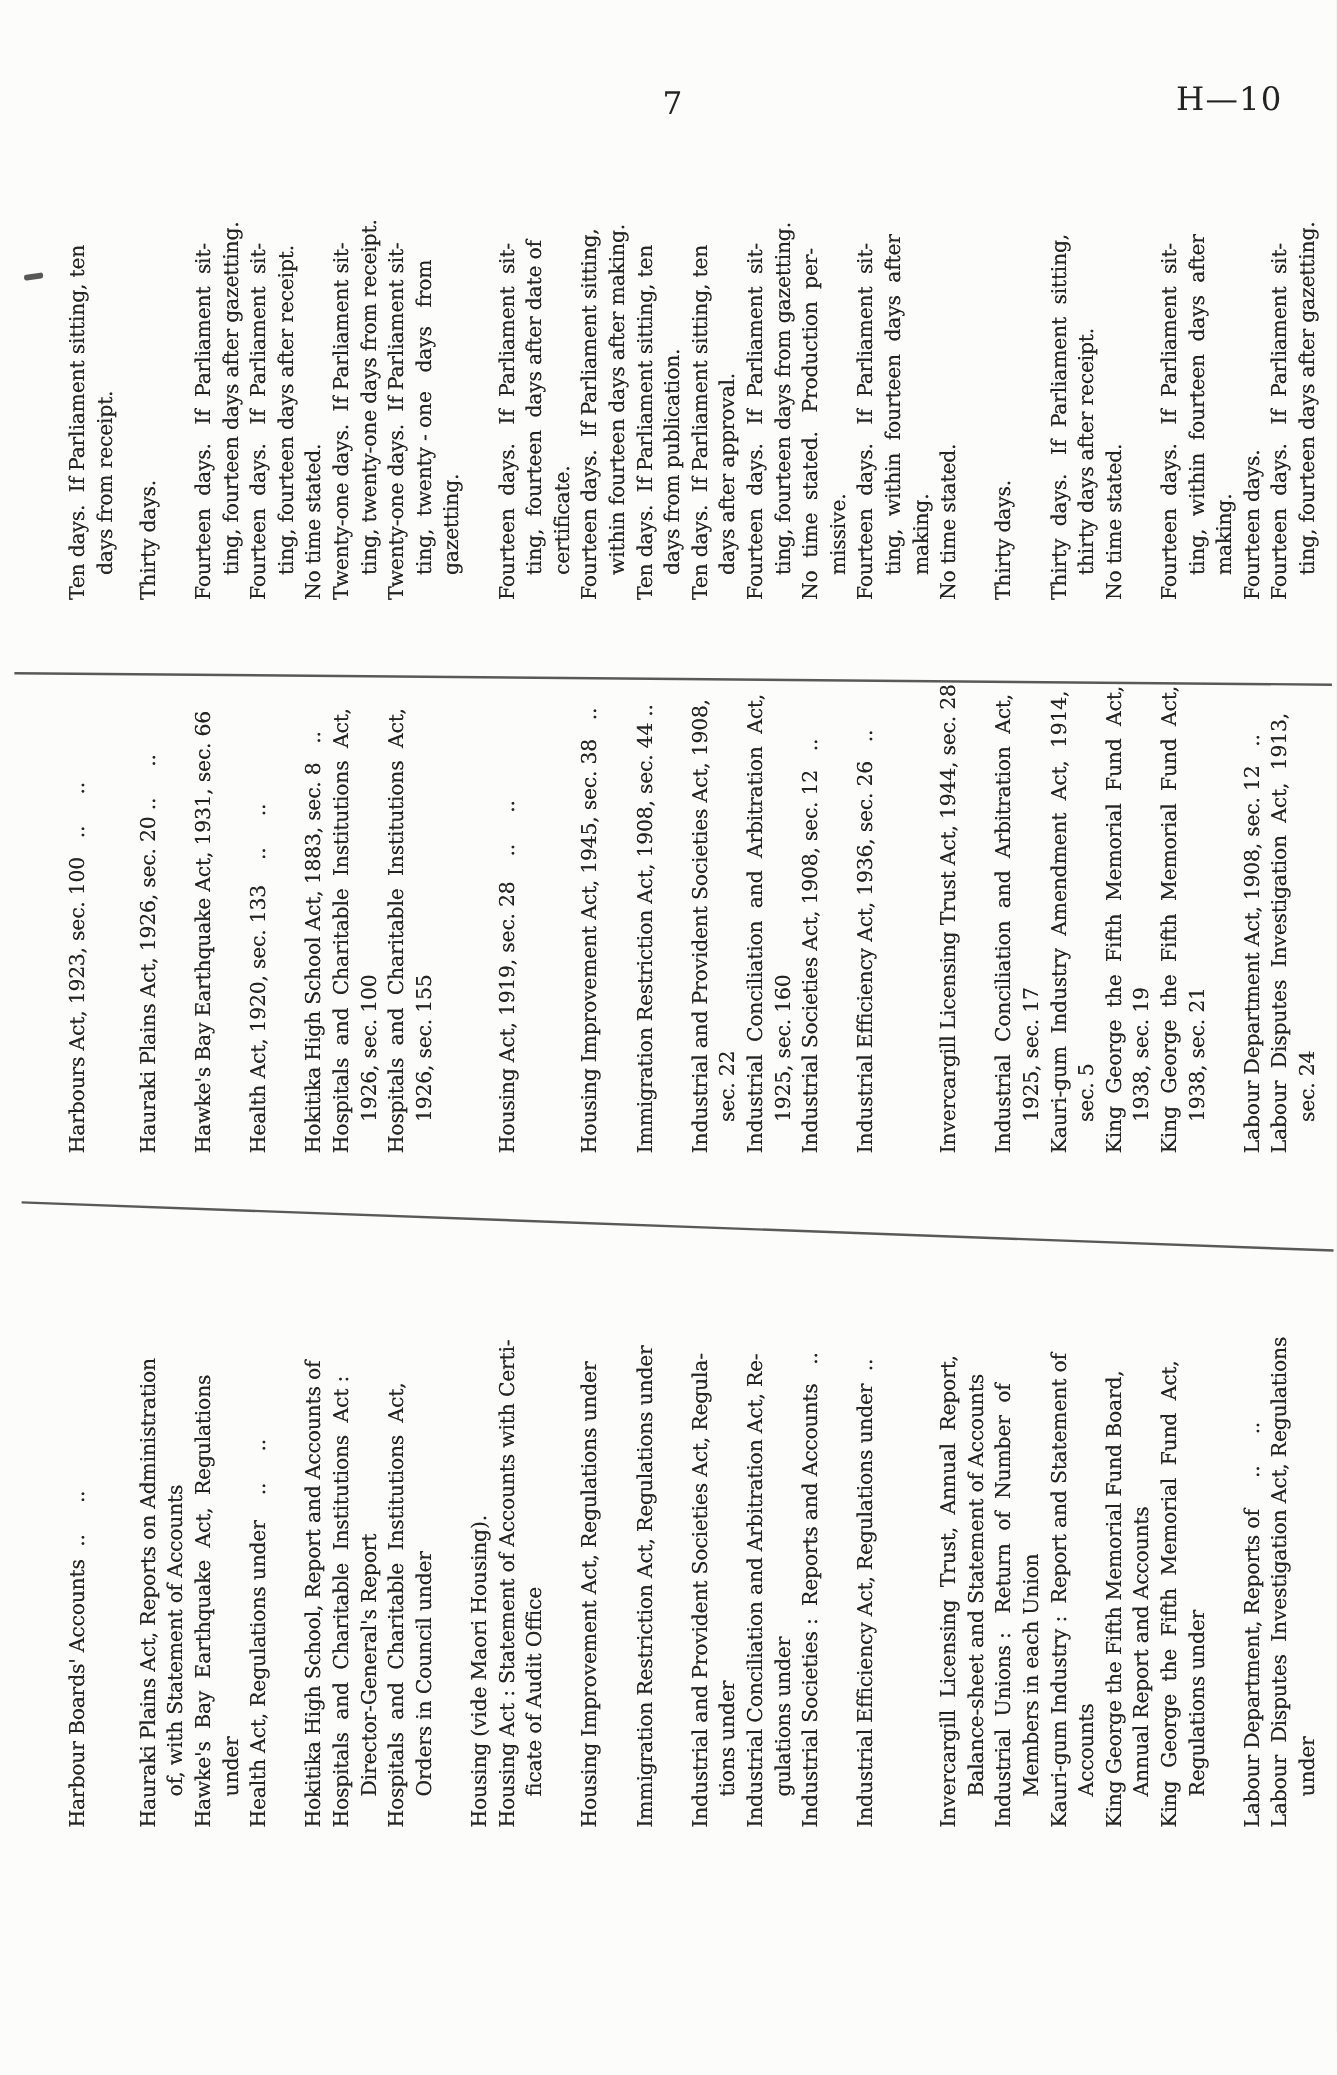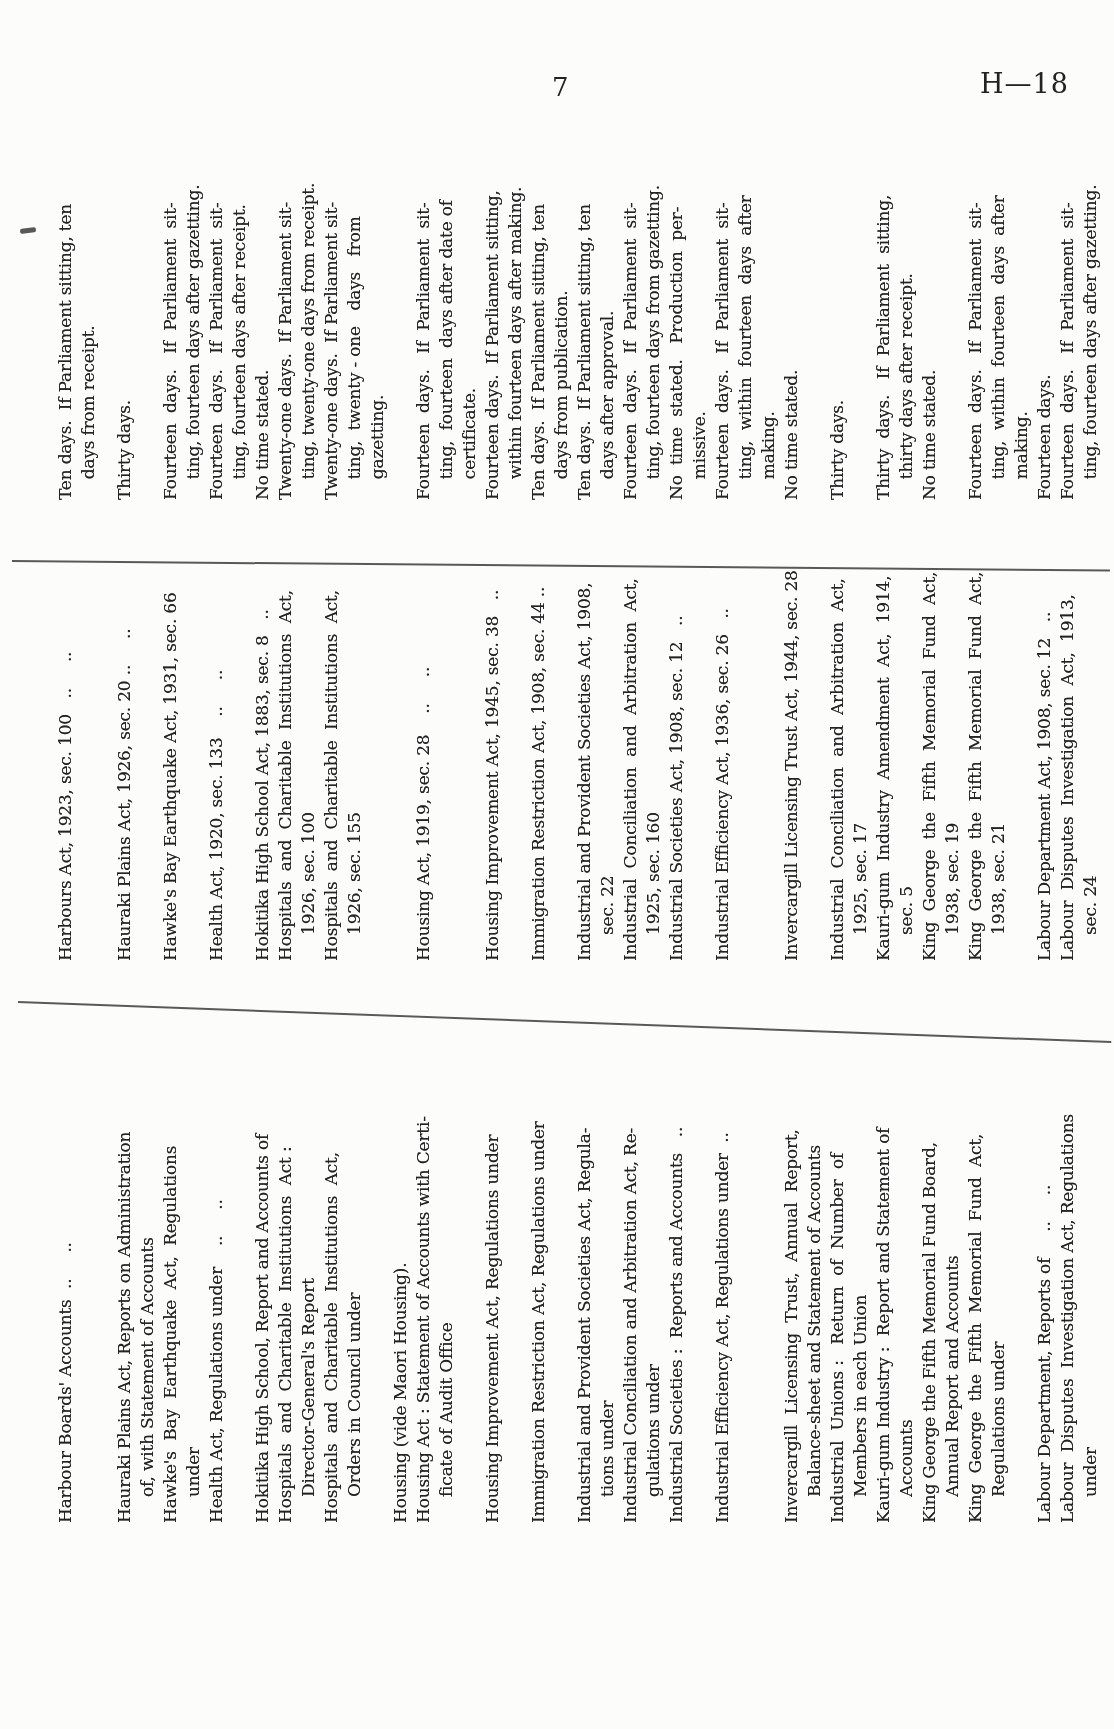--- a/index.html
+++ b/index.html
@@ -23,21 +23,21 @@
   .cell.authority{padding-left:44px;}
   .cell.time{padding-left:62px;}
   .speck{position:absolute;left:20px;top:228px;width:16px;height:5px;background:#2e2e2c;
          transform:rotate(-8deg);border-radius:2px;opacity:.8;}
 </style>
 </head>
 <body>
 
 <div id="page">
   <div class="page-no">7</div>
-  <div class="doc-ref">H—18</div>
+  <div class="doc-ref">H—10</div>
   <div class="speck"></div>
 
   <div class="rotated">
     <div class="rule rule1"></div>
     <div class="rule rule2"></div>
     <div class="tbl">
         <div class="trow first">
           <div class="cell subject">Harbour Boards' Accounts  ..     ..</div>
           <div class="cell authority">Harbours Act, 1923, sec. 100   ..     ..</div>
           <div class="cell time">Ten days.  If Parliament sitting, ten

